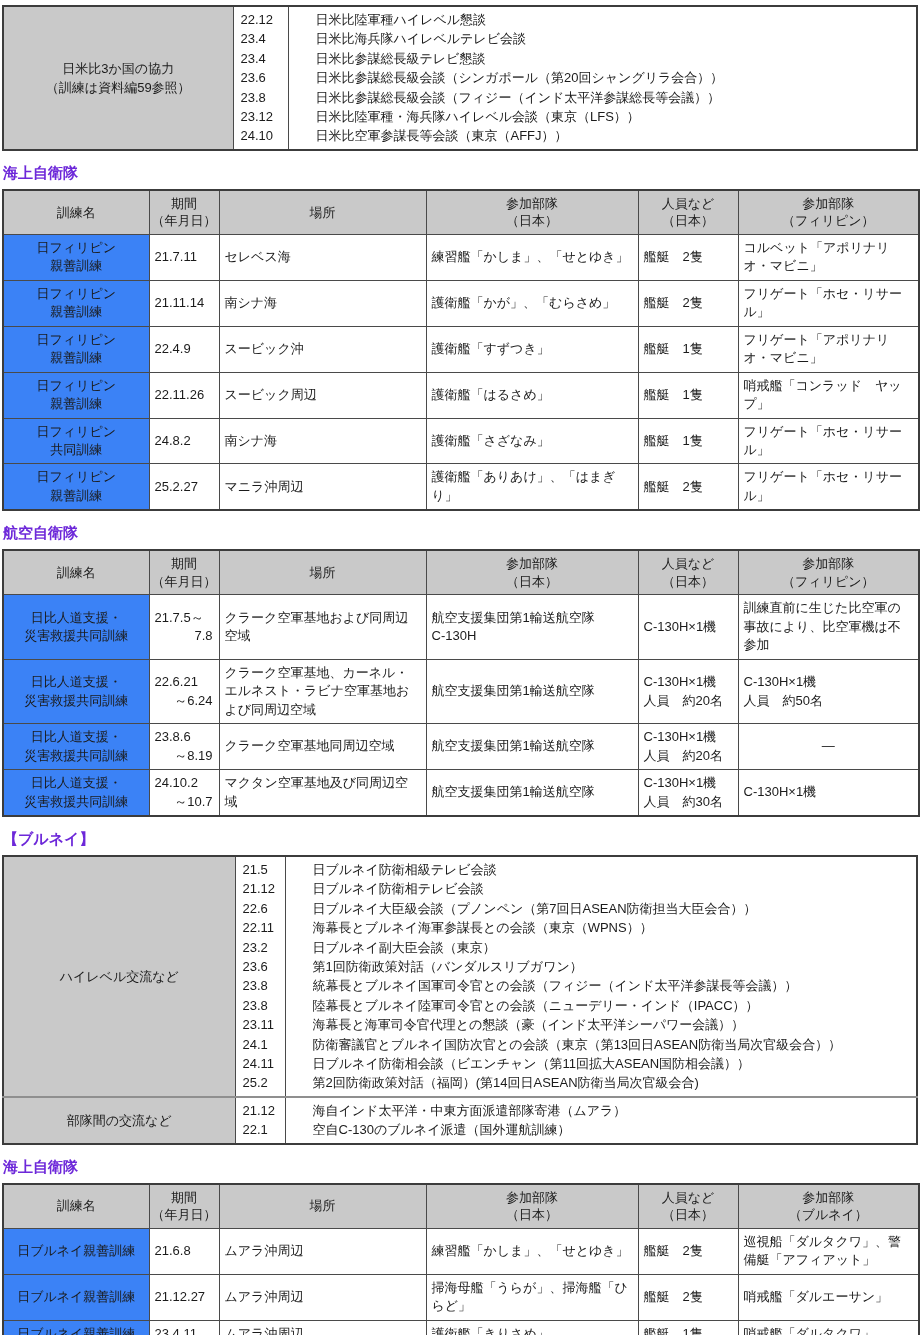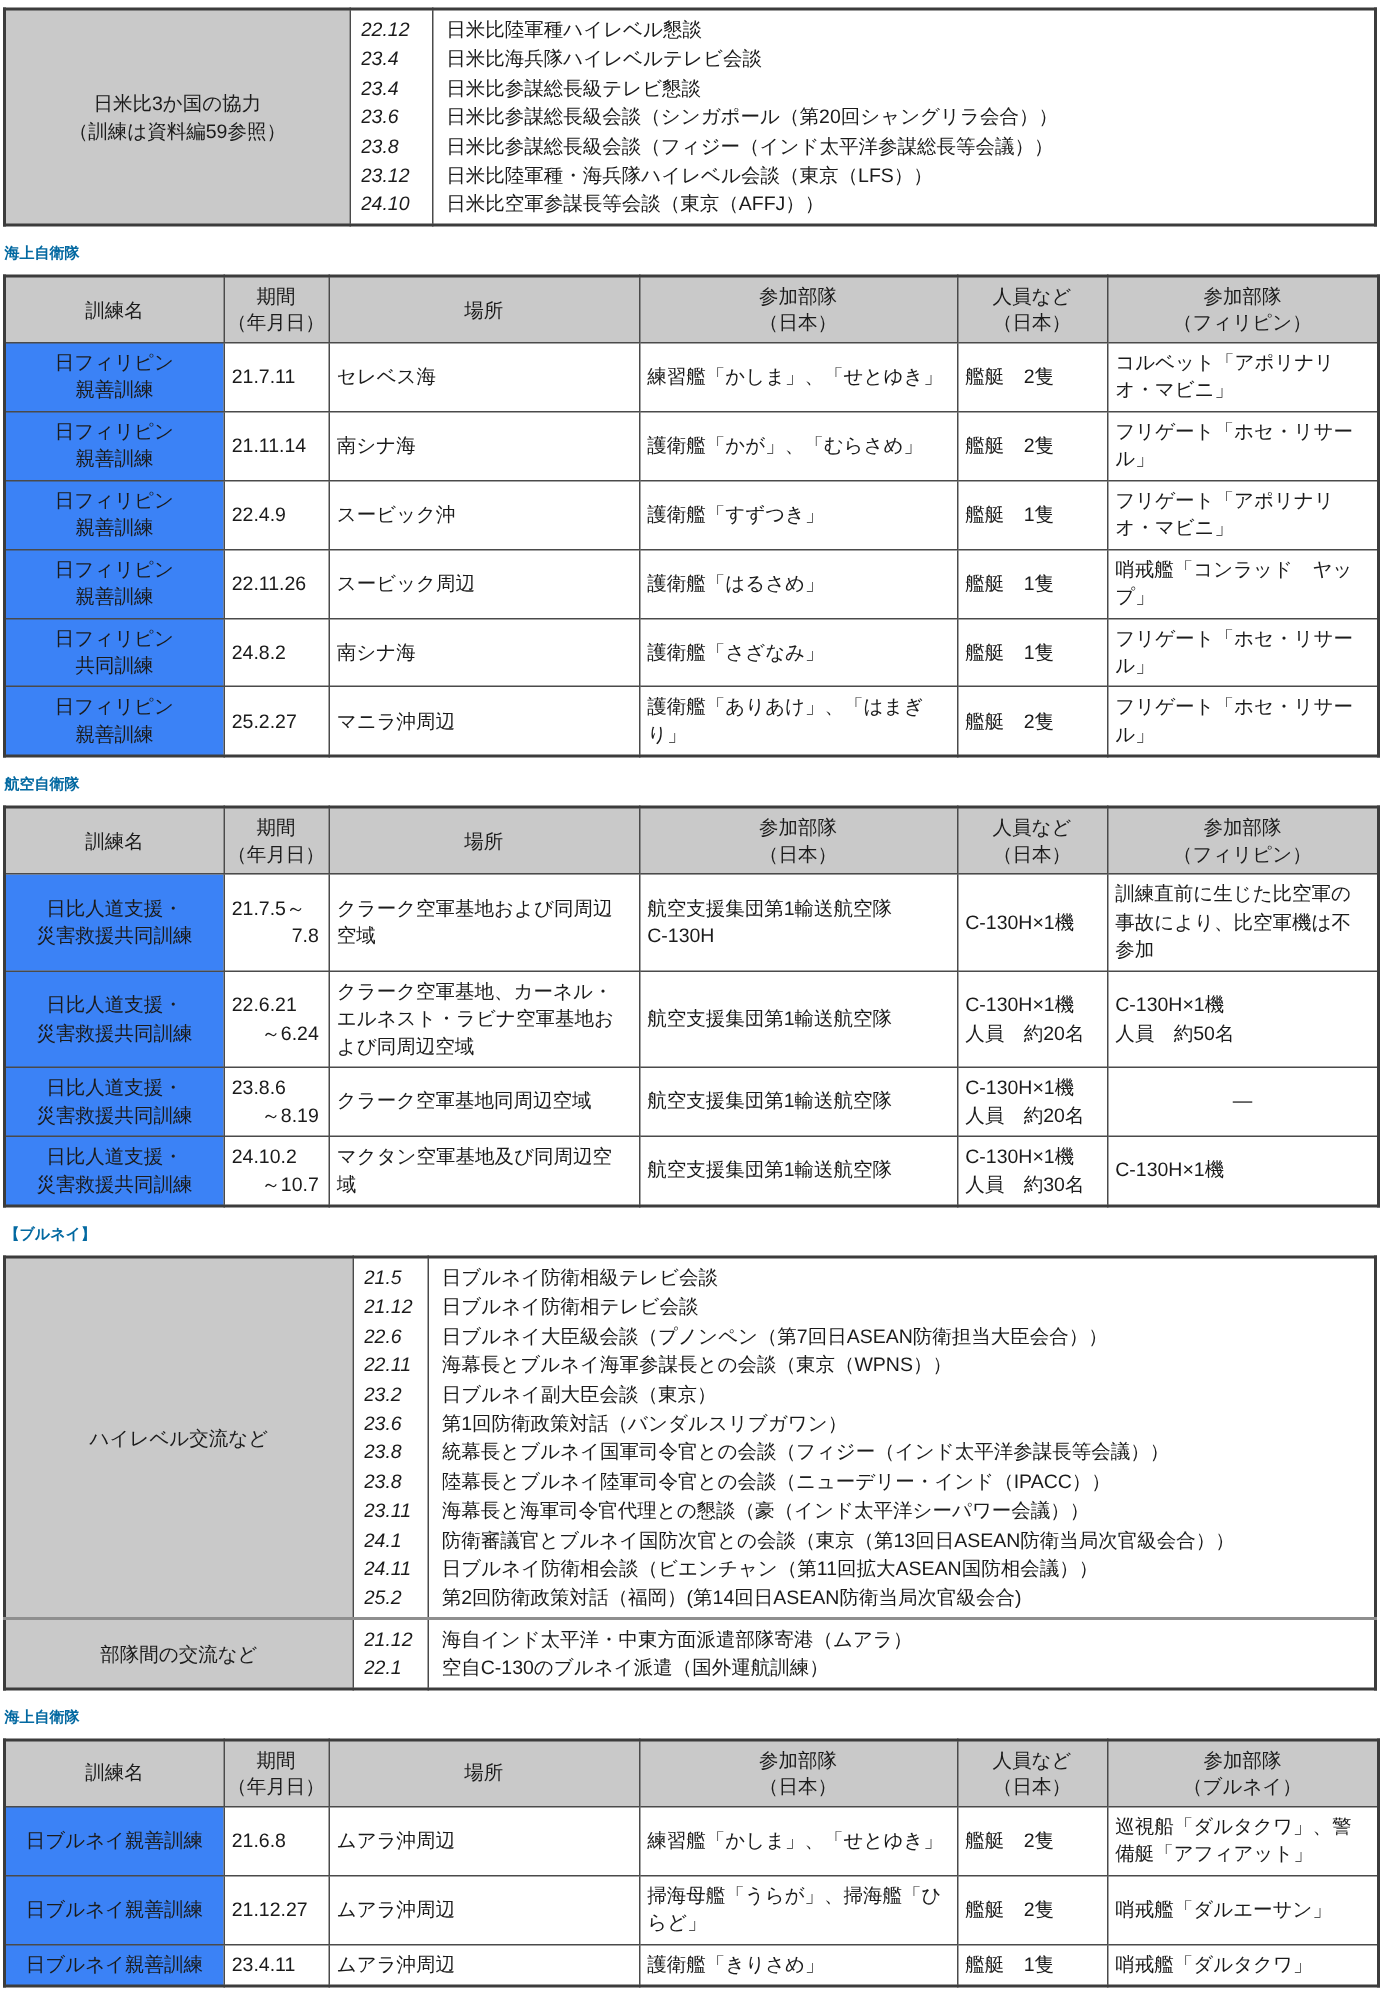--- a/index.html
+++ b/index.html
@@ -9,27 +9,27 @@
     color:#1b1b1b;
     -webkit-font-smoothing:antialiased;
   }
   .page{width:916px;margin:0 0 0 2px;padding-top:5px;}
 
   table{border-collapse:collapse;table-layout:fixed;width:916px;background:#fff;}
   table{border:2px solid #3c3c3c;}
   td,th{border:1px solid #4a4a4a;font-size:13px;vertical-align:middle;word-break:break-all;}
 
   
-  .sec{font-size:10px;font-weight:bold;color:#0369a1;margin:13px 0 7px 1px;line-height:1.2;}
+  .sec{font-size:15px;font-weight:bold;color:#6d28d9;margin:13px 0 7px 1px;line-height:1.2;}
 
   
   .evt td{padding:3px 0;}
   .evt td.glabel{background:#c9c9c9;text-align:center;line-height:1.45;padding:0 4px;}
-  .evt td.dates{padding-left:7px;font-style:italic;}
-  .evt td.descs{padding-left:9px;}
+  .evt td.dates{padding-left:7px;}
+  .evt td.descs{padding-left:27px;}
   .evt .ln{line-height:19.4px;white-space:nowrap;overflow:hidden;}
   .evt tr + tr td{border-top:2px solid #8f8f8f;}
 
   
   .grid th{background:#c9c9c9;font-weight:normal;text-align:center;padding:4px 2px;line-height:1.35;height:32px;}
   .grid td{padding:4px 5px;line-height:1.42;}
   .grid td.c0{background:#3b82f6;text-align:center;padding:4px 2px;}
   .grid td .ln2{line-height:1.42;}
   .grid td .r{text-align:right;padding-right:1px;}
   .grid td.dash{text-align:center;}

